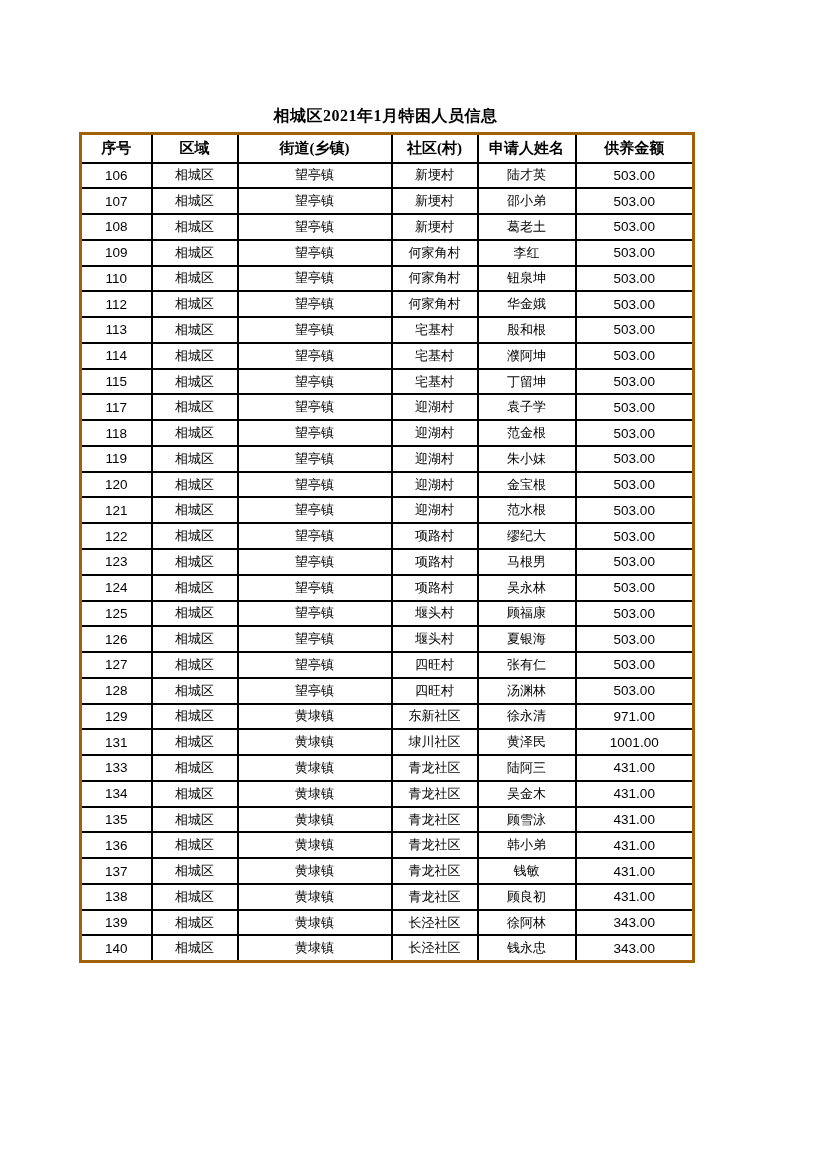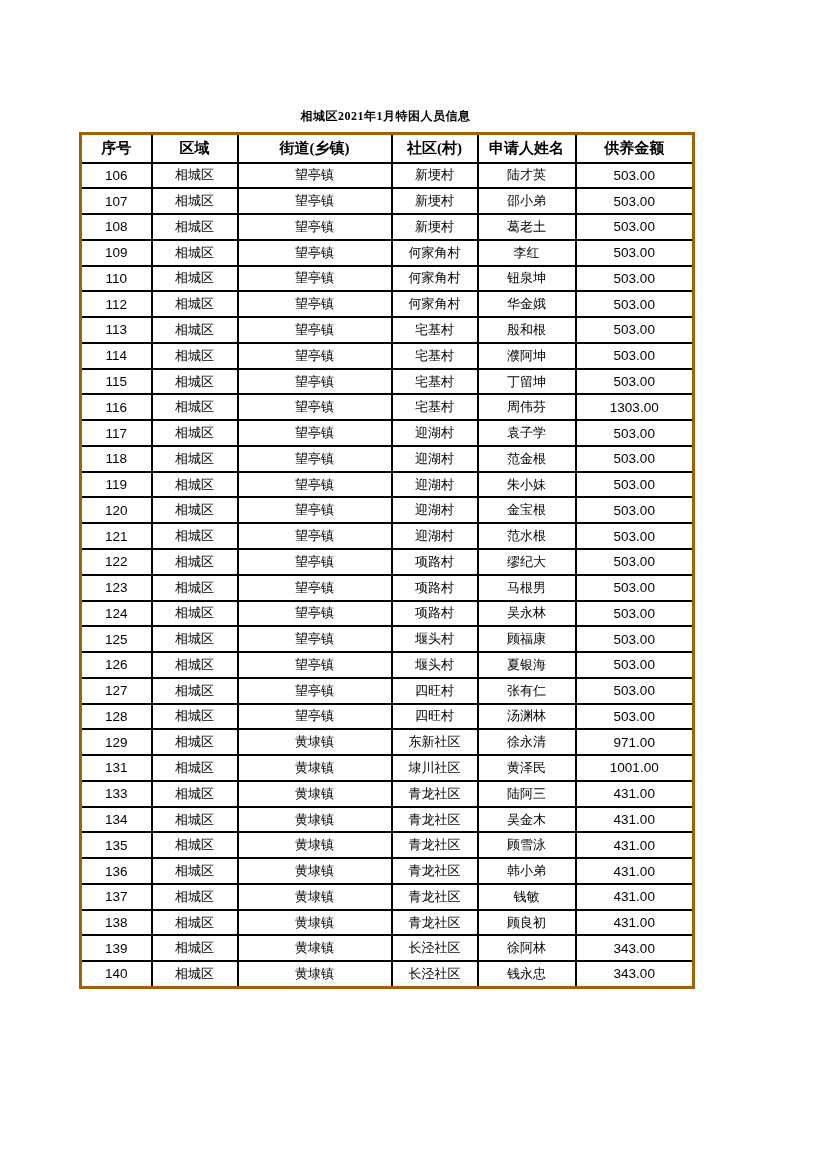--- a/index.html
+++ b/index.html
@@ -15,21 +15,21 @@
     color: #000000;
     font-family: "Liberation Serif", "DejaVu Serif", serif;
     overflow: hidden;
   }
   .doc-title {
     position: absolute;
     left: 79px;
     top: 107px;
     width: 613px;
     text-align: center;
-    font-size: 12px;
+    font-size: 16px;
     line-height: 18px;
     font-weight: bold;
     letter-spacing: 0.5px;
   }
   table.grid {
     position: absolute;
     left: 79px;
     top: 132px;
     width: 613px;
     border-collapse: collapse;
@@ -158,28 +158,20 @@
         </tr>
         <tr>
           <td class="numeric">115</td>
           <td>相城区</td>
           <td>望亭镇</td>
           <td>宅基村</td>
           <td>丁留坤</td>
           <td class="numeric">503.00</td>
         </tr>
         <tr>
-          <td class="numeric">116</td>
-          <td>相城区</td>
-          <td>望亭镇</td>
-          <td>宅基村</td>
-          <td>周伟芬</td>
-          <td class="numeric">1303.00</td>
-        </tr>
-        <tr>
           <td class="numeric">117</td>
           <td>相城区</td>
           <td>望亭镇</td>
           <td>迎湖村</td>
           <td>袁子学</td>
           <td class="numeric">503.00</td>
         </tr>
         <tr>
           <td class="numeric">118</td>
           <td>相城区</td>

